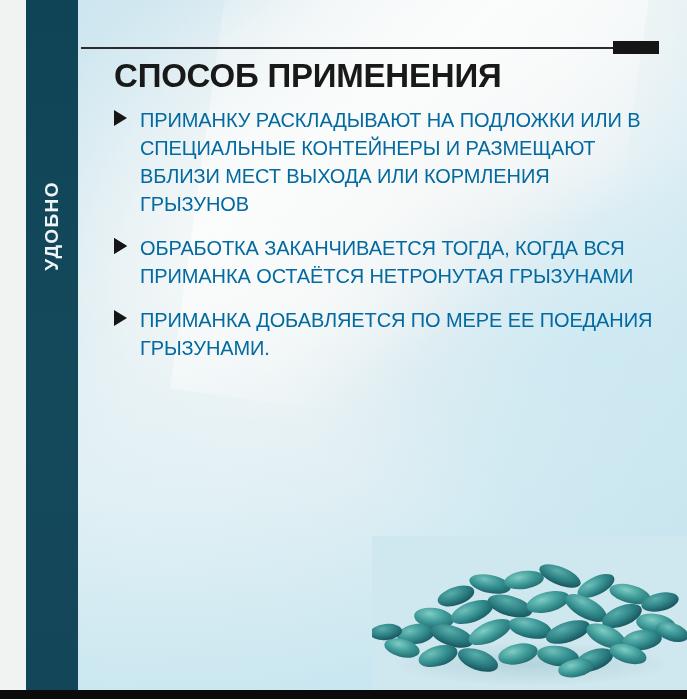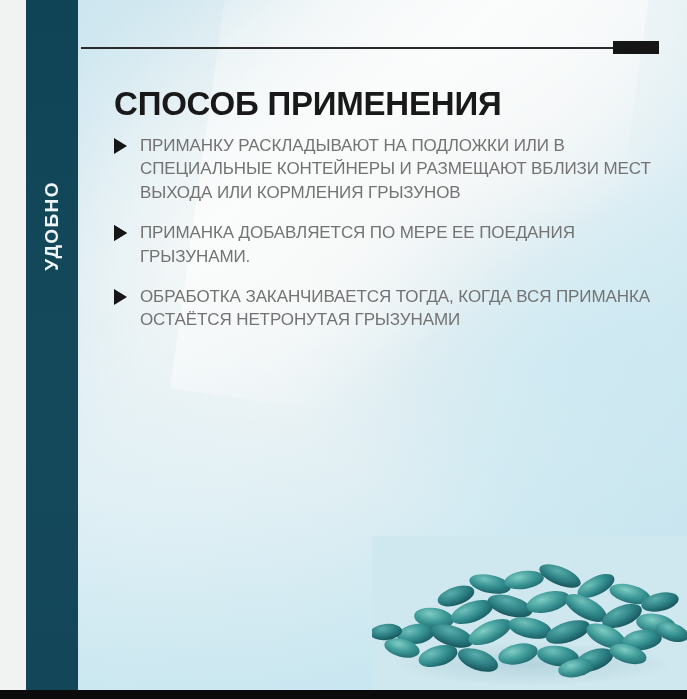--- a/index.html
+++ b/index.html
@@ -121,43 +121,42 @@
     height: 13px;
     background: #151515;
   }
 
   
   .content {
     position: absolute;
     left: 114px;
     top: 58px;
     width: 548px;
-    margin-top: 28px;
   }
 
   .title {
     margin: 0 0 12px 0;
     font-size: 33px;
     font-weight: bold;
     color: #191919;
     letter-spacing: -0.2px;
     line-height: 1.08;
   }
 
   .bullet-list {
     list-style: none;
     margin: 0;
     padding: 0;
   }
   .bullet-item {
     position: relative;
     padding-left: 26px;
     margin-bottom: 16px;
-    color: #737373;
-    font-size: 17px;
+    color: #0369a1;
+    font-size: 20px;
     line-height: 1.40;
     letter-spacing: -0.1px;
   }
   .bullet-item:last-child { margin-bottom: 0; }
 
   .bullet-marker {
     position: absolute;
     left: 0;
     top: 4px;
     width: 0;
@@ -218,26 +217,26 @@
         <span class="bullet-marker"></span>
         <span>ПРИМАНКУ РАСКЛАДЫВАЮТ НА ПОДЛОЖКИ ИЛИ В СПЕЦИАЛЬНЫЕ КОНТЕЙНЕРЫ И РАЗМЕЩАЮТ ВБЛИЗИ МЕСТ ВЫХОДА ИЛИ КОРМЛЕНИЯ ГРЫЗУНОВ</span>
       </li>
 
       <li class="bullet-item">
         <span class="bullet-marker"></span>
       </li>
 
       <li class="bullet-item">
         <span class="bullet-marker"></span>
-        <span>ПРИМАНКА ДОБАВЛЯЕТСЯ ПО МЕРЕ ЕЕ ПОЕДАНИЯ ГРЫЗУНАМИ.</span>
+        <span>ОБРАБОТКА ЗАКАНЧИВАЕТСЯ ТОГДА, КОГДА ВСЯ ПРИМАНКА ОСТАЁТСЯ НЕТРОНУТАЯ ГРЫЗУНАМИ</span>
       </li>
 
       <li class="bullet-item">
         <span class="bullet-marker"></span>
-        <span>ОБРАБОТКА ЗАКАНЧИВАЕТСЯ ТОГДА, КОГДА ВСЯ ПРИМАНКА ОСТАЁТСЯ НЕТРОНУТАЯ ГРЫЗУНАМИ</span>
+        <span>ПРИМАНКА ДОБАВЛЯЕТСЯ ПО МЕРЕ ЕЕ ПОЕДАНИЯ ГРЫЗУНАМИ.</span>
       </li>
 
     </ul>
   </div>
 
   <div class="pellets">
     <svg width="315" height="155" viewBox="0 0 315 155" xmlns="http://www.w3.org/2000/svg" aria-hidden="true">
       <defs>
         <radialGradient id="pg" cx="35%" cy="30%" r="75%">
           <stop offset="0%" stop-color="#6fc0ba"></stop>

